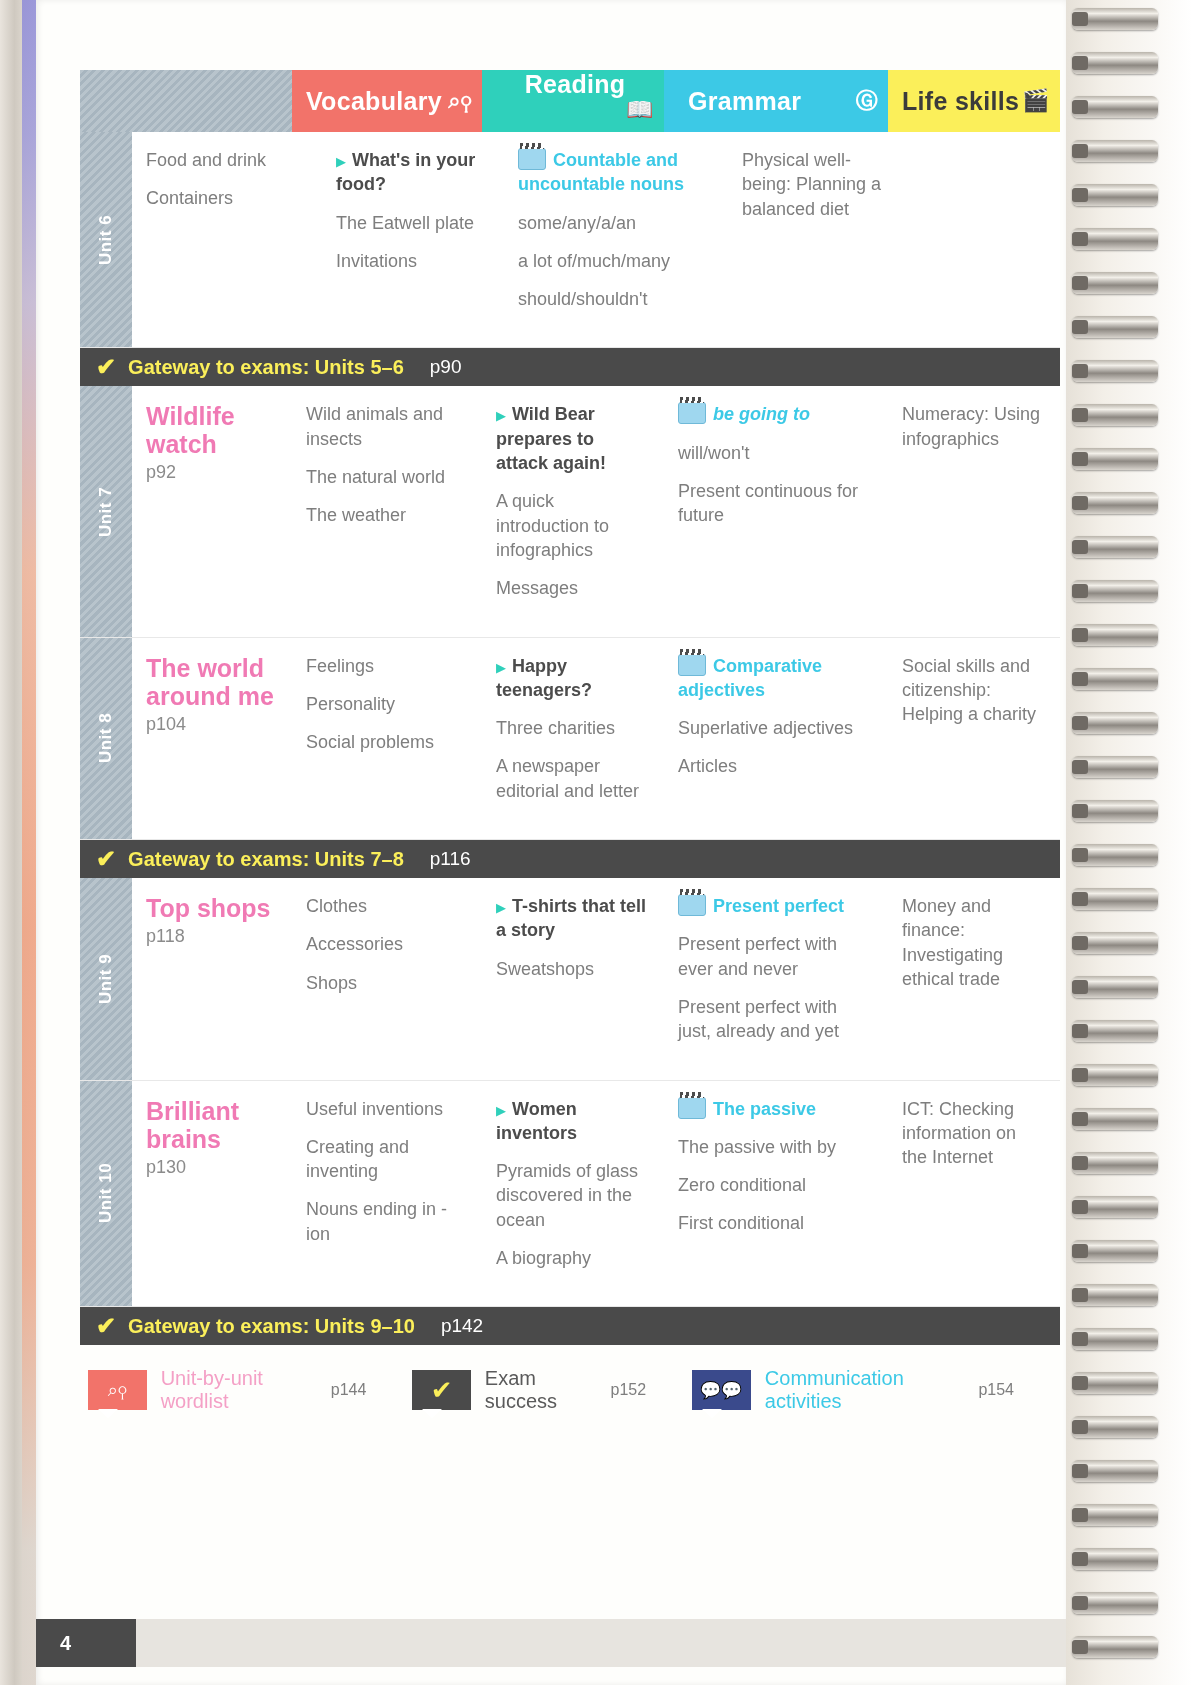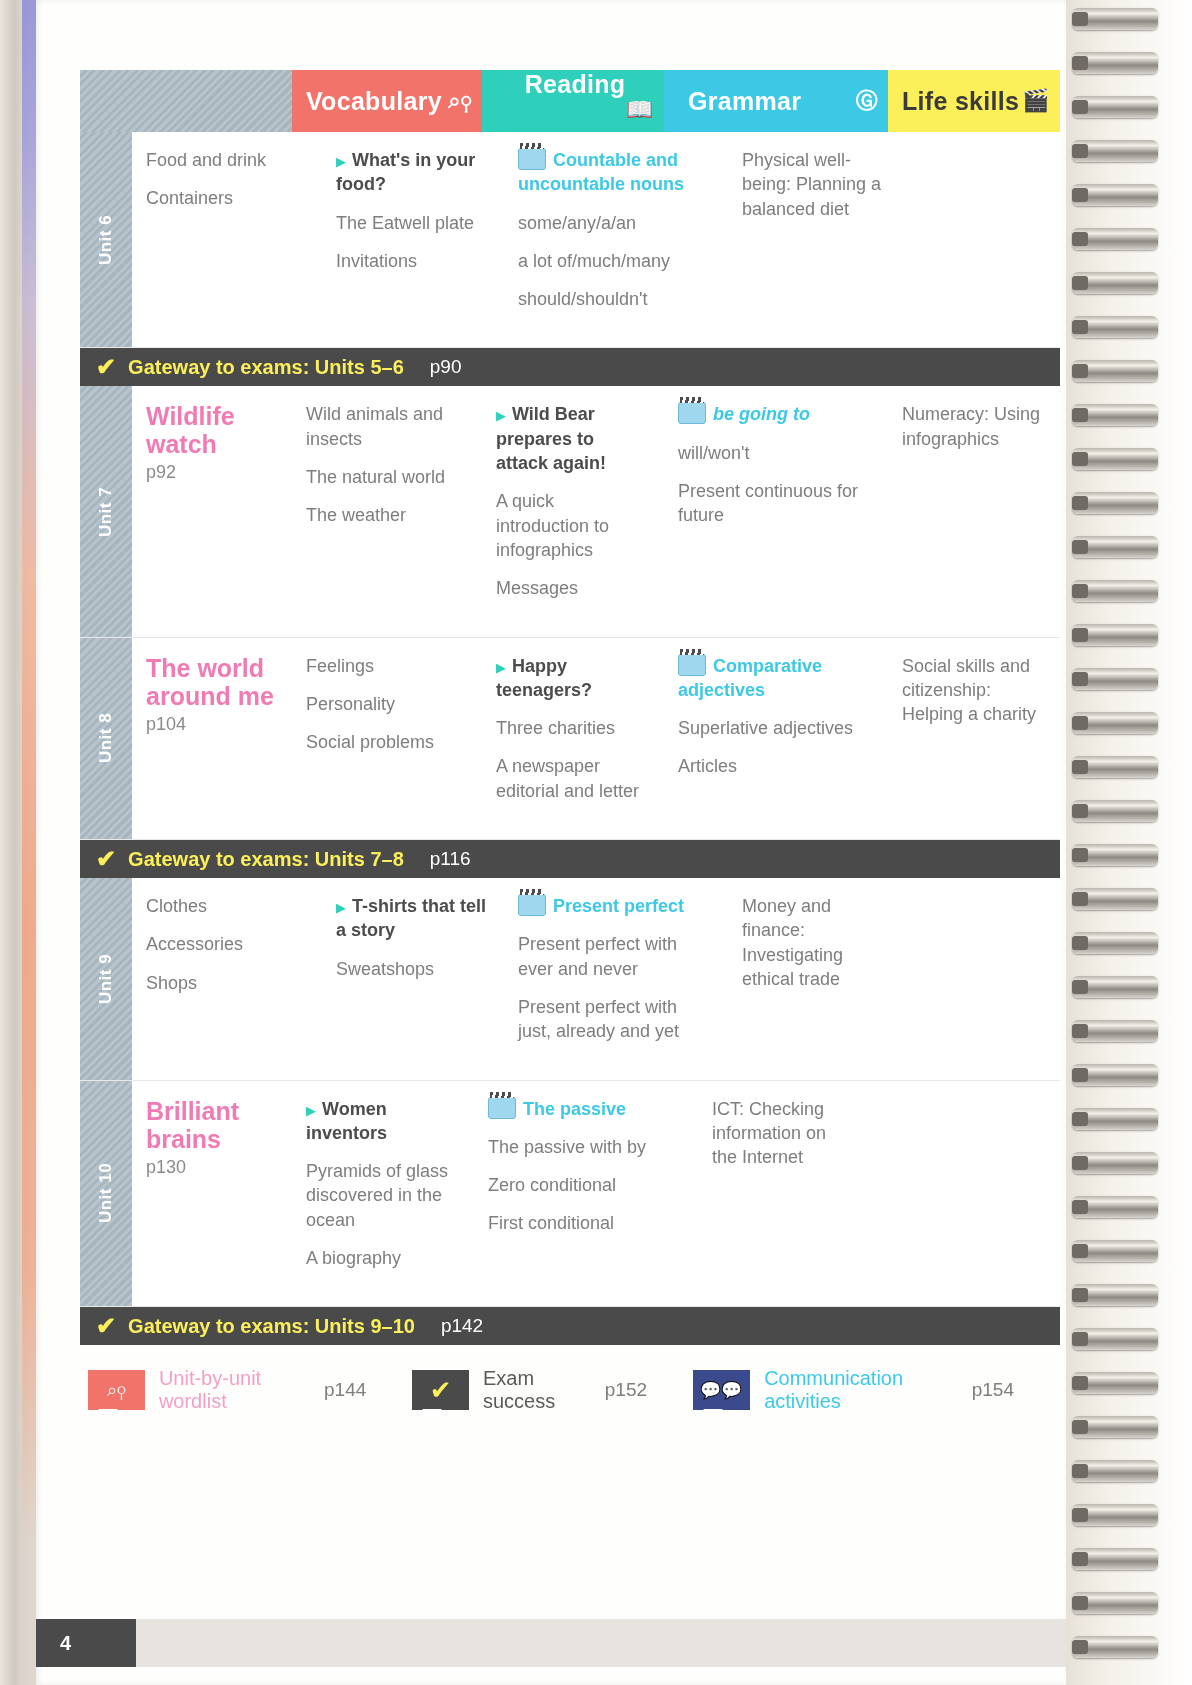--- a/index.html
+++ b/index.html
@@ -132,21 +132,21 @@
   .tag-red{background:#f2736a;color:#f2736a;}
   .tag-red span{color:#fff;}
   .tag-dark{background:#4a4a4a;color:#4a4a4a;}
   .tag-dark span{color:#fbef5a;font-size:26px;}
   .tag-blue{background:#3a4a8c;color:#3a4a8c;}
   .tag-blue span{color:#fff;font-size:17px;}
   .fl-label{font-size:20px;}
   .lbl-pink{color:#f4a0c6;}
   .lbl-dark{color:#5a5a5a;}
   .lbl-blue{color:#3cc9e6;}
-  .fl-page{color:#7e7e7e;font-size:19px;margin-left:4px;}
+  .fl-page{color:#7e7e7e;font-size:16px;margin-left:4px;}
 </style>
 </head>
 <body>
 
 <div class="page-left-edge"></div>
 <div class="spine-color"></div>
 <div class="page-paper"></div>
 <div class="right-binding"></div>
 <div class="spiral" id="spiral">
     <div class="ring" style="top: 8px;"></div>
@@ -296,20 +296,24 @@
       </div>
       <div class="gateway">
         <span class="check">✔</span>
         <span>Gateway to exams: Units 7–8</span>
         <span class="pg">p116</span>
       </div>
       <div class="row">
         <div class="unit-tab">
           <span>Unit 9</span>
         </div>
+        <div class="col col-title">
+          <div class="unit-name">Top shops</div>
+          <div class="unit-page">p118</div>
+        </div>
         <div class="col col-vocab">
           <div class="item">Clothes</div>
           <div class="item">Accessories</div>
           <div class="item">Shops</div>
         </div>
         <div class="col col-read">
           <div class="item"><span class="arrow">▶</span><span class="bold">T-shirts that tell a story</span></div>
           <div class="item"><span>Sweatshops</span></div>
         </div>
         <div class="col col-gram">
@@ -321,20 +325,25 @@
           <div class="item">Money and finance: Investigating ethical trade</div>
         </div>
       </div>
       <div class="row">
         <div class="unit-tab">
           <span>Unit 10</span>
         </div>
         <div class="col col-title">
           <div class="unit-name">Brilliant brains</div>
           <div class="unit-page">p130</div>
+        </div>
+        <div class="col col-vocab">
+          <div class="item">Useful inventions</div>
+          <div class="item">Creating and inventing</div>
+          <div class="item">Nouns ending in -ion</div>
         </div>
         <div class="col col-read">
           <div class="item"><span class="arrow">▶</span><span class="bold">Women inventors</span></div>
           <div class="item"><span>Pyramids of glass discovered in the ocean</span></div>
           <div class="item"><span>A biography</span></div>
         </div>
         <div class="col col-gram">
           <div class="item"><span class="clap"></span><span class="gram-link">The passive</span></div>
           <div class="item"><span>The passive with by</span></div>
           <div class="item"><span>Zero conditional</span></div>

